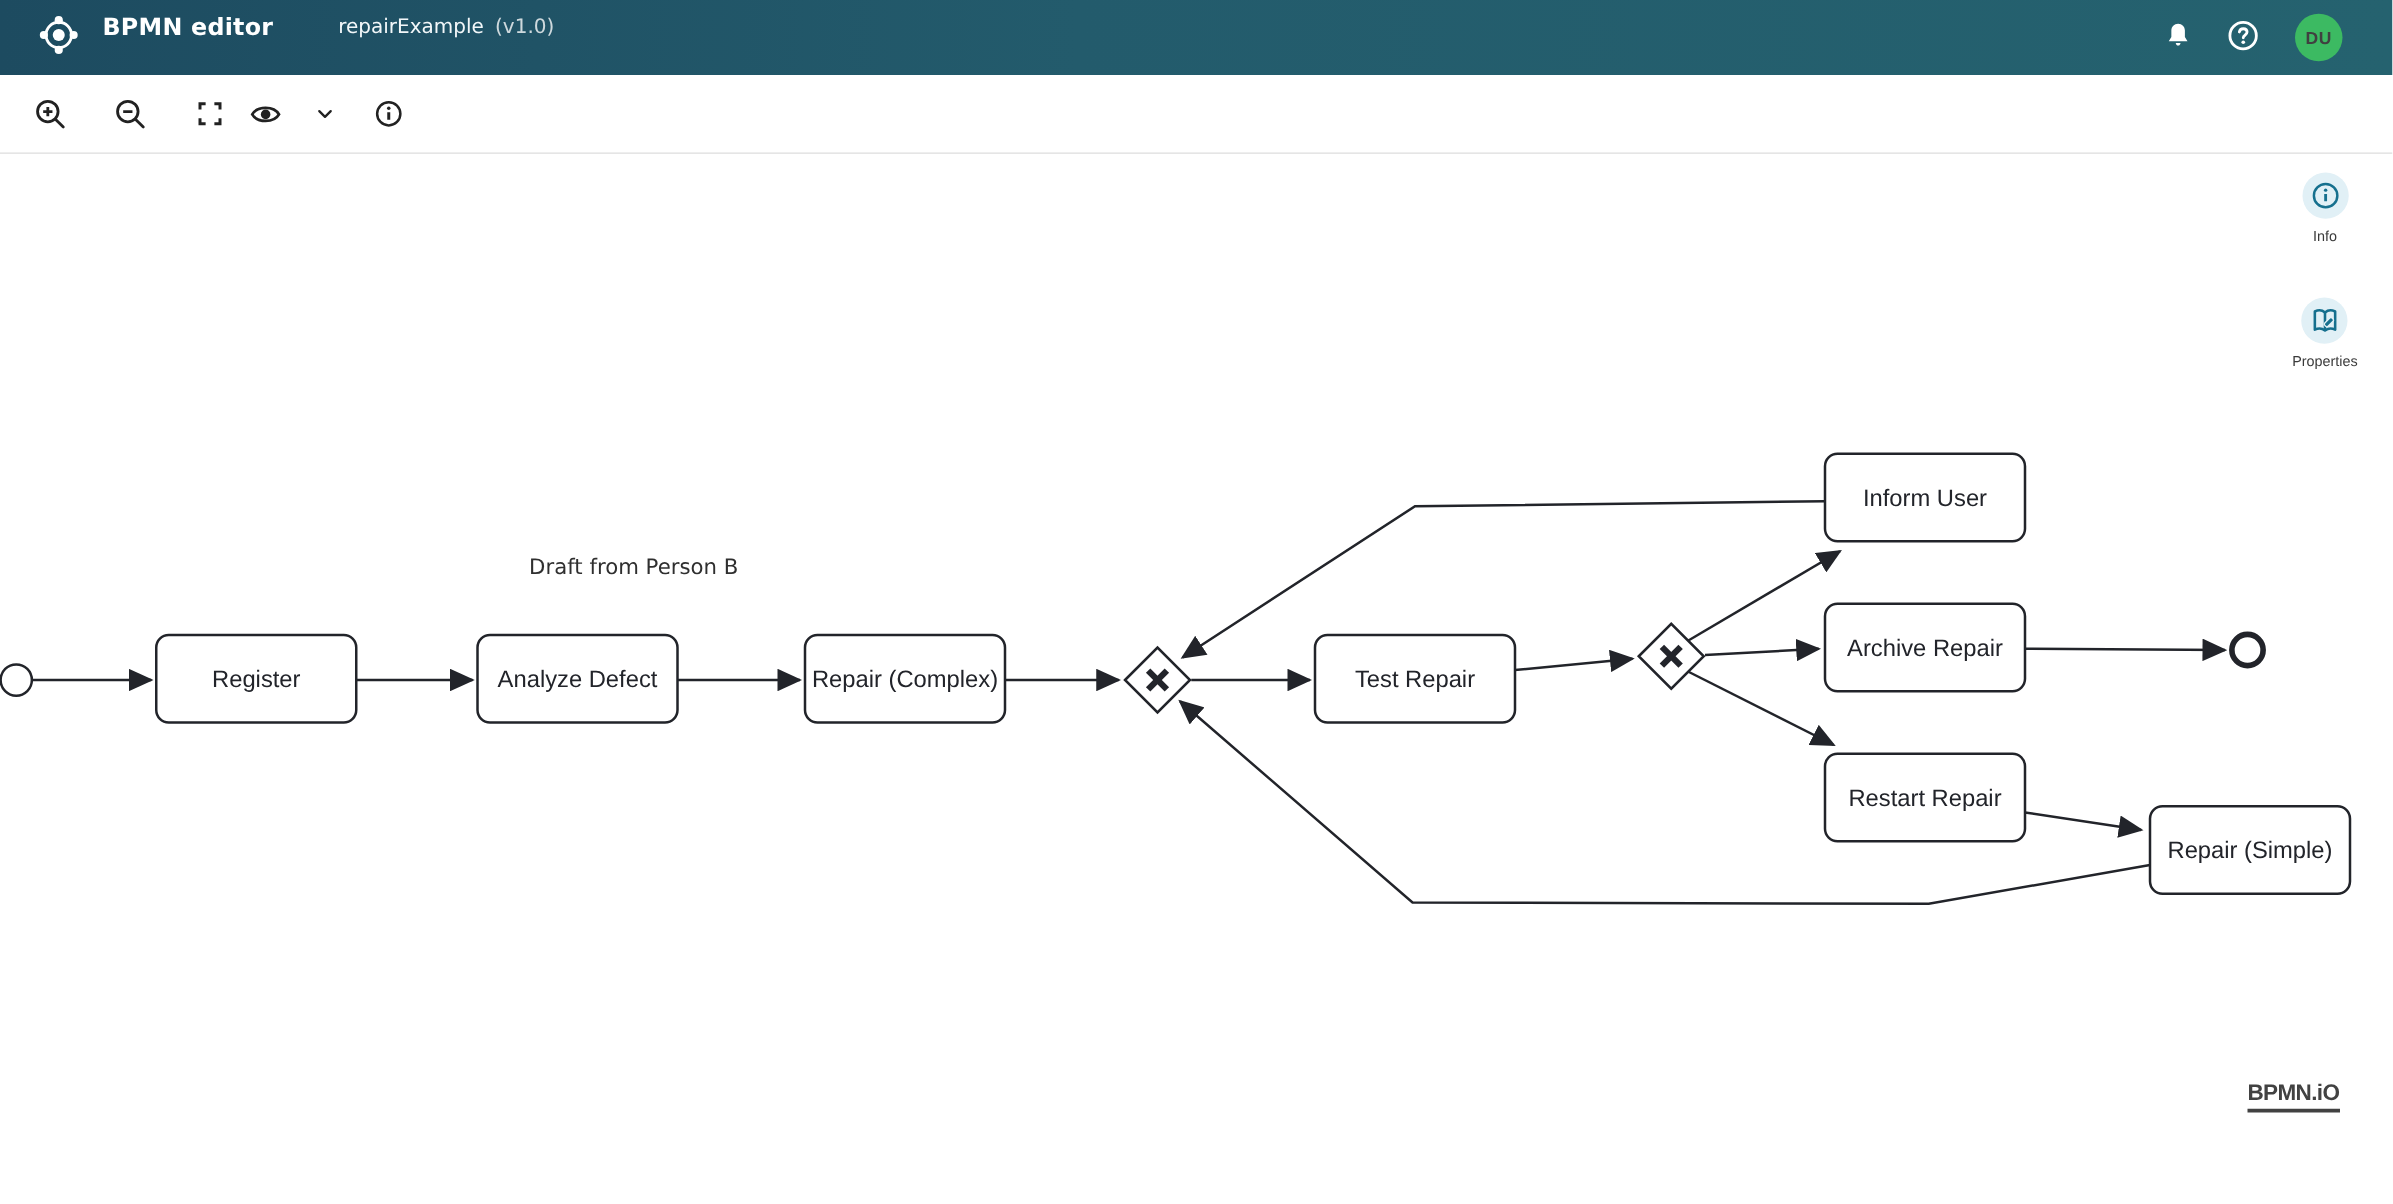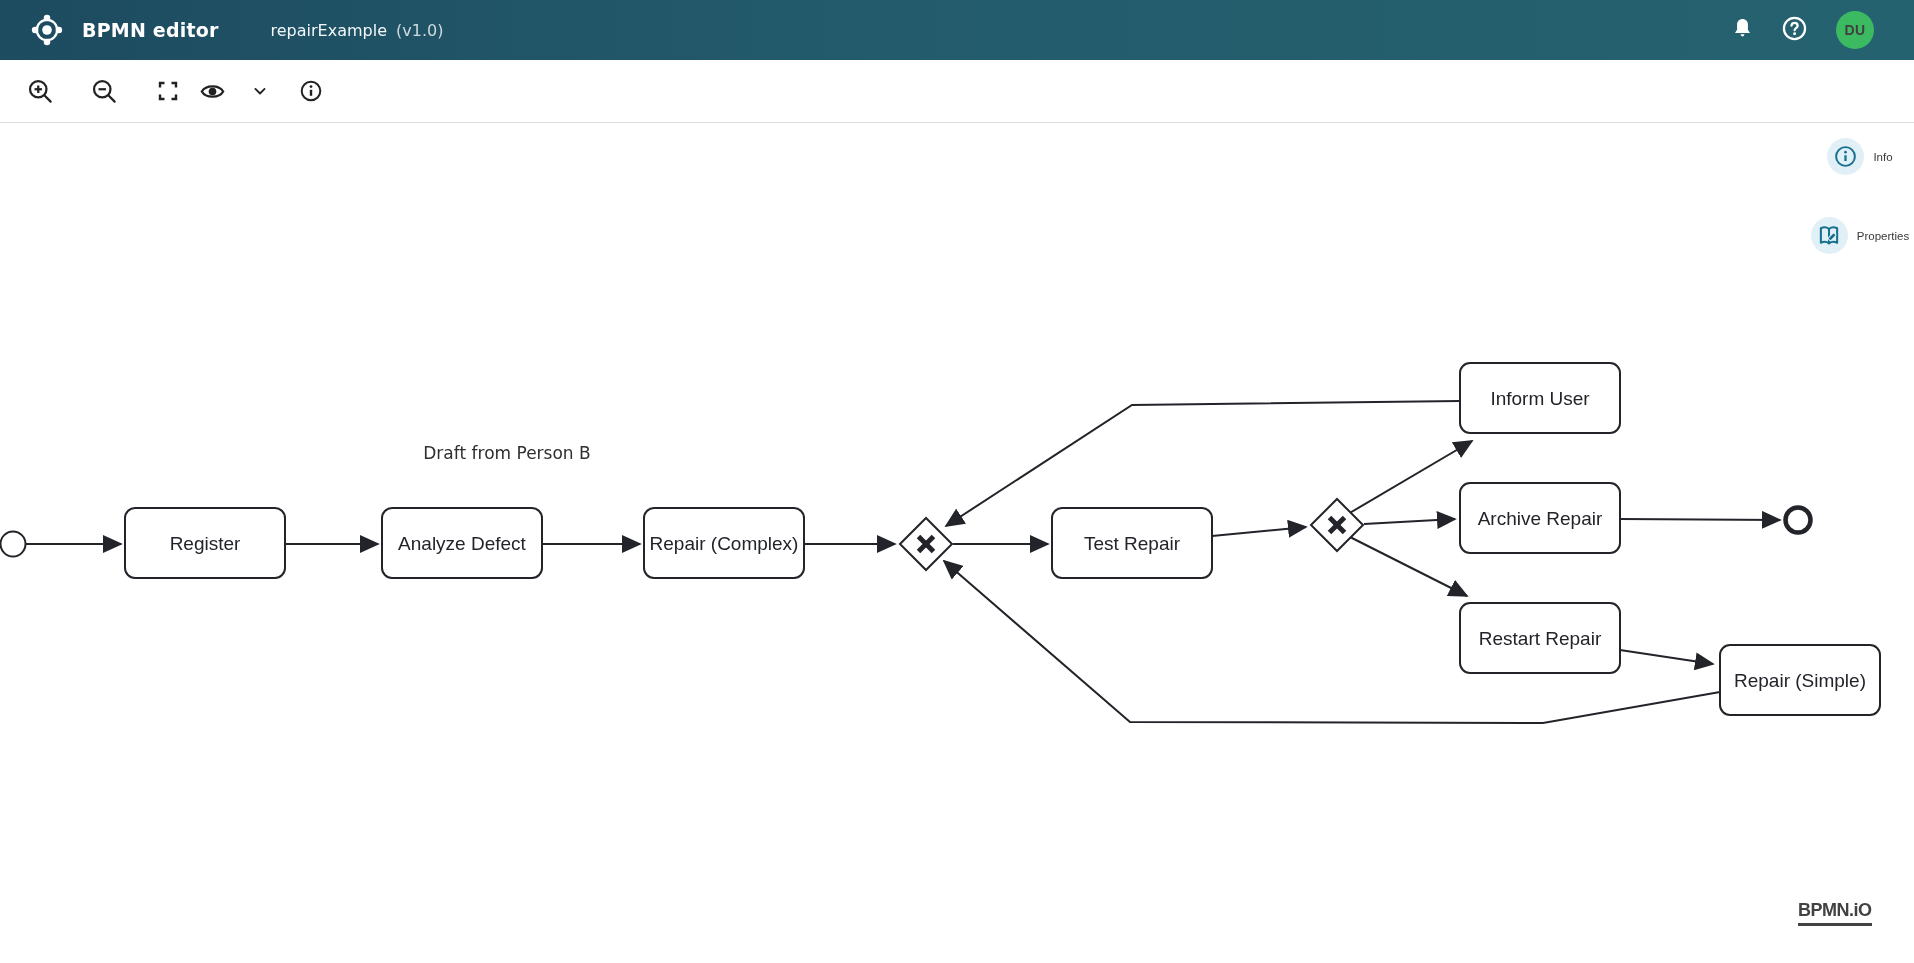--- a/index.html
+++ b/index.html
@@ -6,21 +6,21 @@
   html,body { margin:0; padding:0; }
   body {
     width:1914px; height:963px; overflow:hidden; background:#fff;
     font-family:"DejaVu Sans", sans-serif; position:relative;
   }
 
   
   .navbar {
     height:60px; width:100%;
     background:linear-gradient(90deg,#1d4b60 0%, #235b6c 45%, #25626f 100%);
-    display:flex; align-items:center; padding:0 40px 0 30px;
+    display:flex; align-items:flex-start; padding:11px 40px 0 30px;
   }
   .logo { width:34px; height:34px; flex:0 0 auto; }
   .app-title {
     color:#fff; font-size:19px; font-weight:bold; margin-left:18px; letter-spacing:.2px;
   }
   .file-name { color:#f2f7f9; font-size:16px; margin-left:52px; }
   .file-version { color:rgba(255,255,255,.78); font-size:16px; margin-left:9px; }
   .nav-right { margin-left:auto; display:flex; align-items:center; }
   .nav-icon-btn { background:none; border:none; padding:0; cursor:pointer; display:flex; align-items:center; }
   .bell-btn { margin-right:26px; }
@@ -54,33 +54,33 @@
   .bpmn-label { font-family:"Liberation Sans", sans-serif; font-size:19px; fill:#22242a; }
   .bpmn-annotation { font-family:"DejaVu Sans", sans-serif; font-size:17px; fill:#2f2f2f; }
   .bpmn-edge { fill:none; stroke:#22242a; stroke-width:2; }
 
   
   .side-panel {
     position:absolute; right:14px; top:138px; width:80px;
     display:flex; flex-direction:column; align-items:center;
   }
   .panel-item {
-    display:flex; align-items:center; gap:9px;
+    display:flex; flex-direction:column; align-items:center; gap:9px;
     background:none; border:none; padding:0; cursor:pointer;
   }
   .panel-item + .panel-item { margin-top:42px; }
   .panel-icon-circle {
     width:37px; height:37px; border-radius:50%; background:#e1f0f6;
     display:flex; align-items:center; justify-content:center;
   }
   .panel-label { font-size:11.5px; color:#3a3a3a; }
 
   
   .watermark {
-    position:absolute; left:1798px; top:900px;
+    position:absolute; left:1798px; top:864px;
     font-family:"Liberation Sans", sans-serif;
     font-size:18px; font-weight:bold; color:#424242; letter-spacing:-0.5px;
     border-bottom:3.5px solid #424242; padding-bottom:2px; cursor:pointer;
     text-decoration:none;
   }
 </style>
 </head>
 <body>
 
 <header class="navbar">

